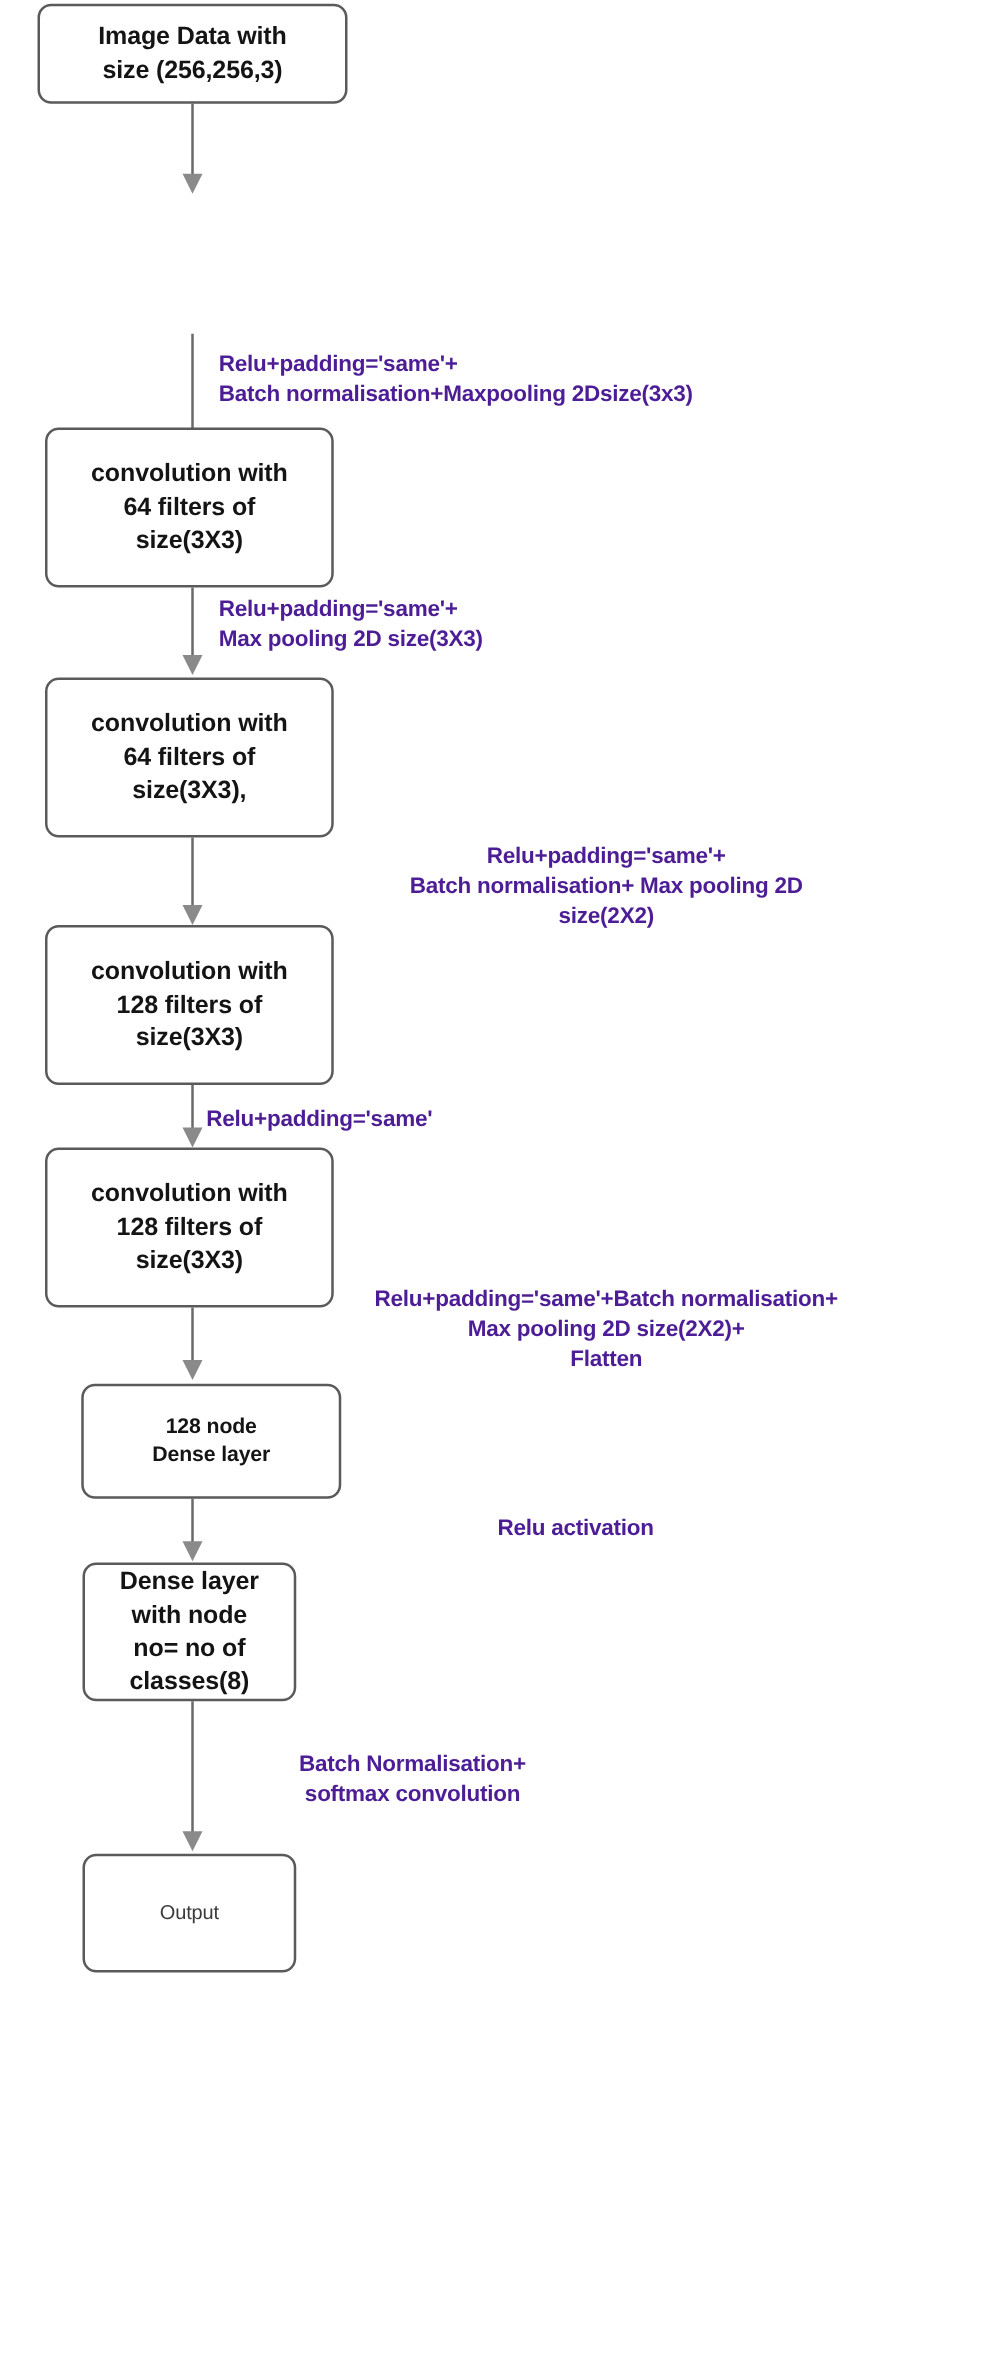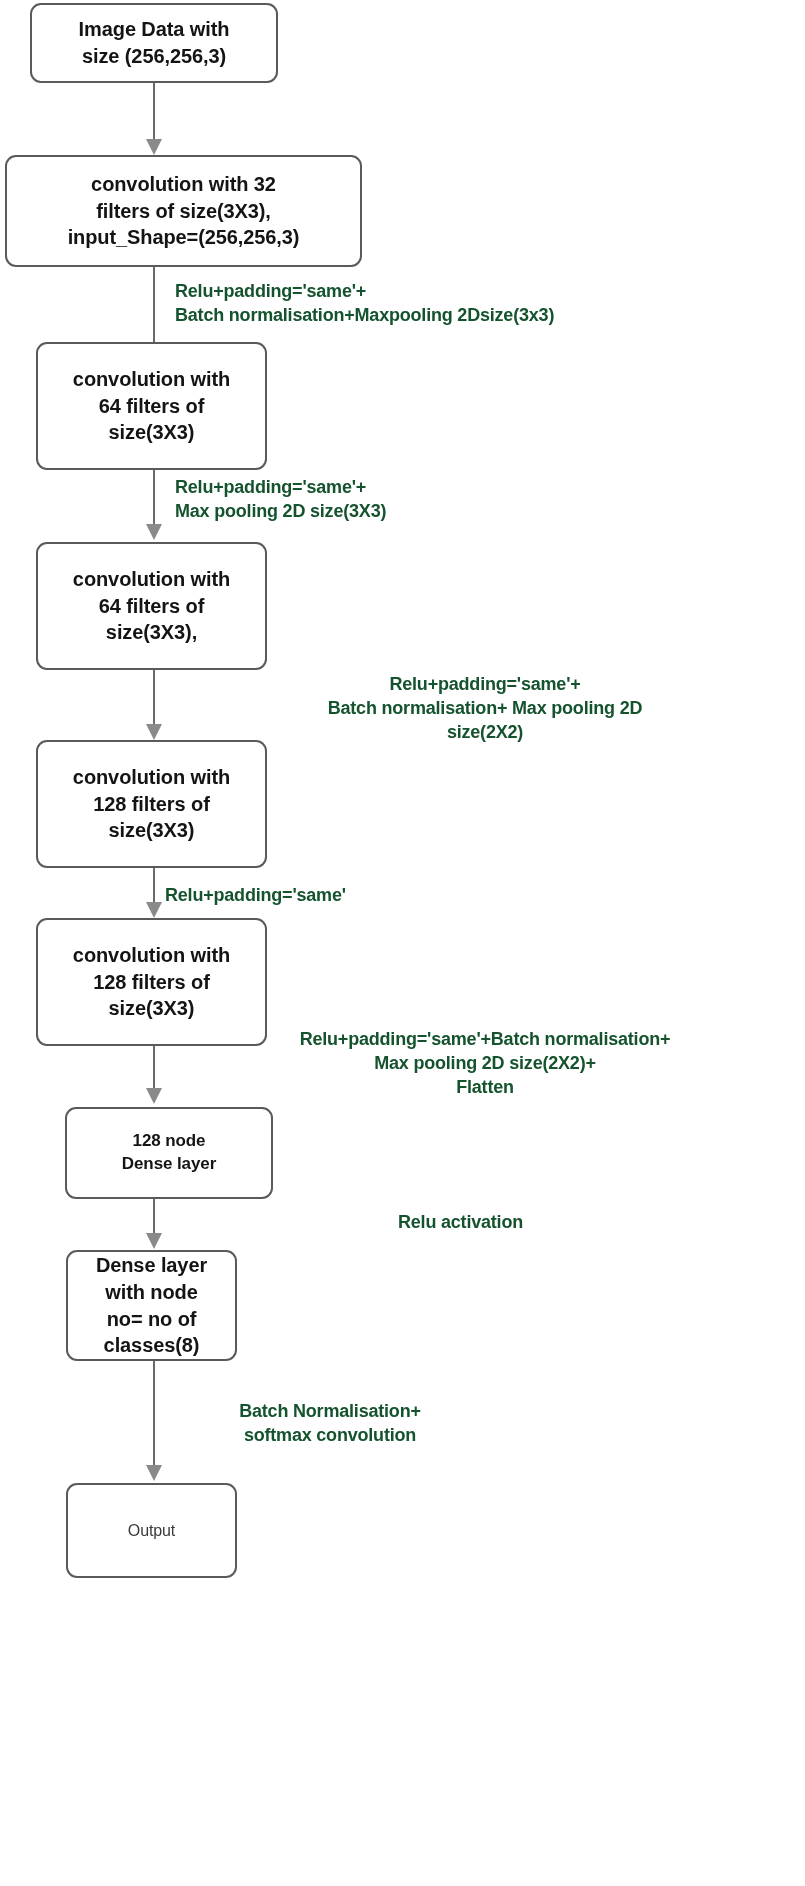--- a/index.html
+++ b/index.html
@@ -55,21 +55,21 @@
   .arrowhead {
     position: absolute;
     width: 0;
     height: 0;
     border-left: 8px solid transparent;
     border-right: 8px solid transparent;
     border-top: 16px solid #8a8a8a;
   }
   .edge-label {
     position: absolute;
-    color: #14532d;
+    color: #4c1d95;
     font-weight: bold;
     line-height: 1.32;
     text-align: center;
     white-space: pre-line;
     letter-spacing: -0.2px;
     z-index: 3;
   }
 </style>
 </head>
 <body>
@@ -79,25 +79,20 @@
   <div class="node" style="left:30px; top:3px; width:248px; height:80px; font-size:20px;">
     <span class="node-text">Image Data with
 size (256,256,3)</span>
   </div>
 
   <div class="edge" style="left:153px; top:83px; width:2px; height:72px;">
     <div class="edge-line" style="height:60px;"></div>
     <div class="arrowhead" style="left:-7px; top:56px;"></div>
   </div>
 
-  <div class="node" style="left:5px; top:155px; width:357px; height:112px; font-size:20px;">
-    <span class="node-text">convolution with 32
-filters of size(3X3),
-input_Shape=(256,256,3)</span>
-  </div>
 
   <div class="edge" style="left:153px; top:267px; width:2px; height:145px;">
     <div class="edge-line" style="height:128px;"></div>
     <div class="arrowhead" style="left:-7px; top:125px;"></div>
   </div>
   <div class="edge-label" style="left:175px; top:280px; width:630px; font-size:18px; text-align:left;">Relu+padding='same'+
 Batch normalisation+Maxpooling 2Dsize(3x3)</div>
 
   <div class="node" style="left:36px; top:342px; width:231px; height:128px; font-size:20px;">
     <span class="node-text">convolution with

